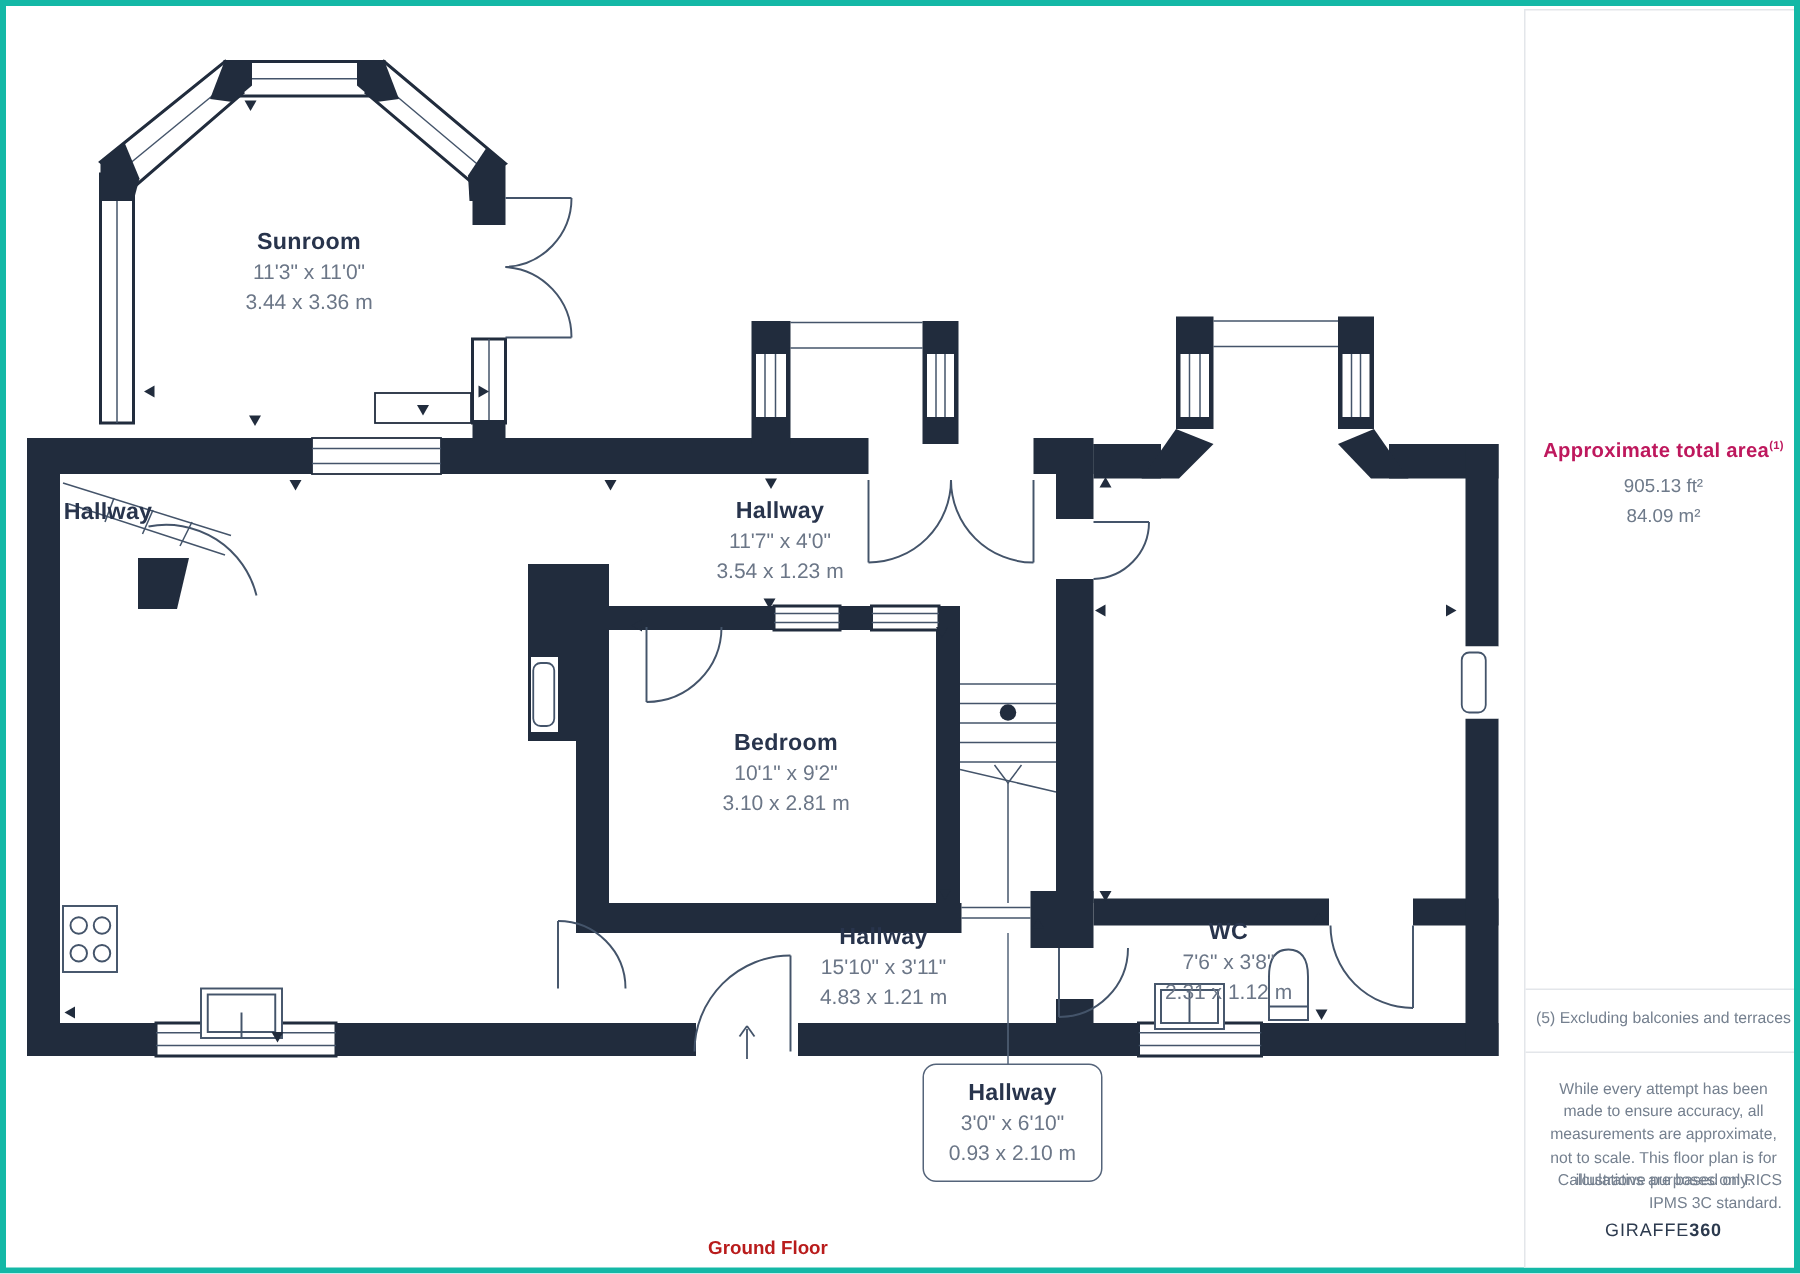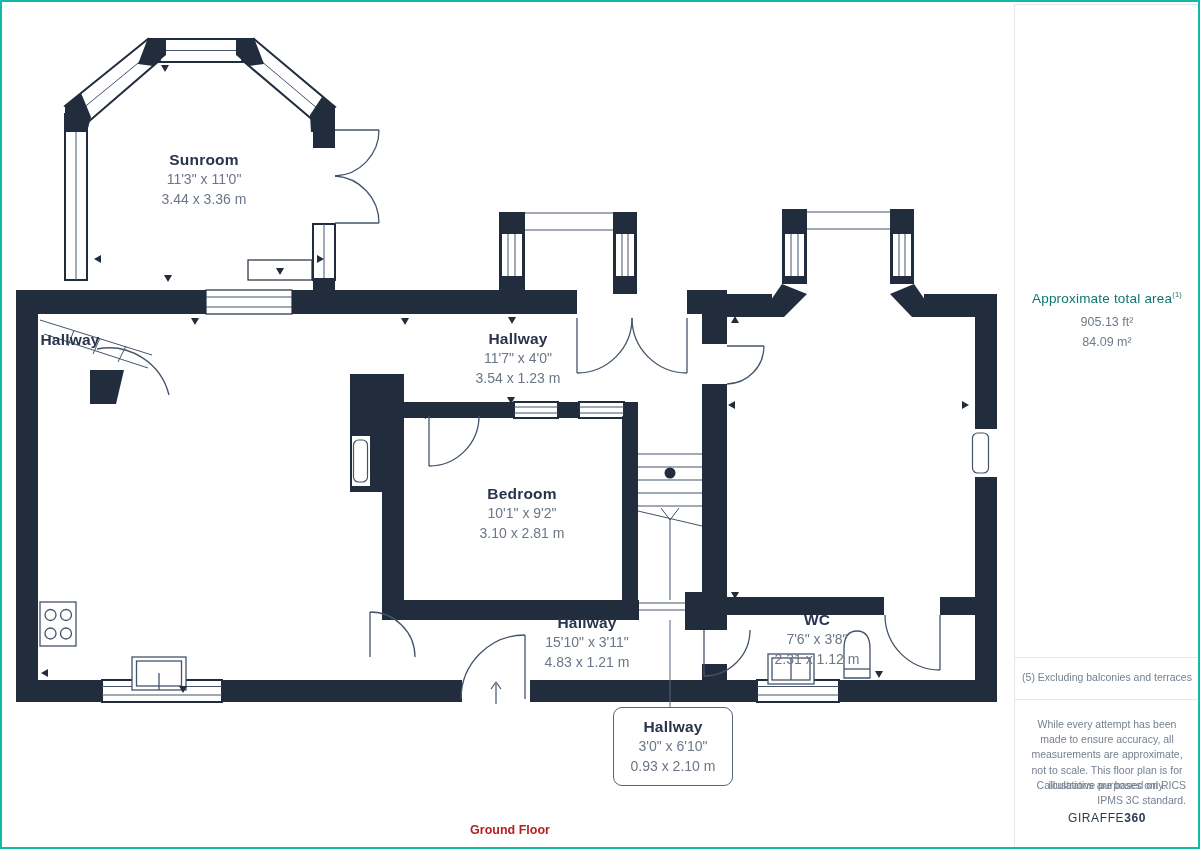--- a/index.html
+++ b/index.html
@@ -1,29 +1,29 @@
 <!DOCTYPE html>
 <html><head>
 <meta charset="utf-8">
 <style>
   html,body{margin:0;padding:0;background:#fff;}
   .canvas{position:relative;width:1200px;height:849px;background:#ffffff;
-          border:2px solid #14b8a6;box-sizing:border-box;overflow:hidden;
+          border:4px solid #14b8a6;box-sizing:border-box;overflow:hidden;
           font-family:"Liberation Sans","DejaVu Sans",sans-serif;}
   svg.plan{position:absolute;left:0;top:0;}
   .room-label{position:absolute;transform:translateX(-50%);text-align:center;white-space:nowrap;z-index:5;}
   .rname{font-size:15.5px;font-weight:bold;color:#28344c;line-height:20px;letter-spacing:.2px;}
   .rdim{font-size:14px;color:#6b7687;line-height:19.5px;}
   .callout{position:absolute;left:611px;top:705px;width:118px;height:77px;background:#fff;
            border:1.5px solid #55647a;border-radius:9px;z-index:6;display:flex;align-items:center;justify-content:center;}
   .callout .inner{text-align:center;white-space:nowrap;}
   .sidebar{position:absolute;left:1012px;top:2px;width:186px;height:845px;background:#fff;
            border:1px solid #e3e6ea;box-sizing:border-box;z-index:4;}
   .sb-title{position:absolute;top:285px;left:0;right:0;text-align:center;font-size:13.5px;
-            font-weight:normal;color:#0f766e;letter-spacing:.2px;}
+            font-weight:bold;color:#be185d;letter-spacing:.2px;}
   .sb-title sup{font-size:7.5px;}
   .sb-val{position:absolute;left:0;right:0;text-align:center;font-size:12.5px;color:#6e7a8a;}
   .sb-ft{top:310px;} .sb-m{top:330px;}
   .sb-div{position:absolute;left:0;right:0;height:0;border-top:1px solid #e3e6ea;}
   .d1{top:652px;} .d2{top:694px;}
   .sb-note{position:absolute;top:666px;left:6px;right:6px;text-align:center;font-size:10.5px;color:#75808f;}
   .sb-par{position:absolute;left:13px;right:13px;text-align:center;font-size:10.5px;color:#75808f;line-height:1.45;}
   .p1{top:712px;} .p2{top:773px;text-align:right;}
   .sb-brand{position:absolute;top:806px;left:0;right:0;text-align:center;font-size:12px;
             color:#2c3a4e;letter-spacing:.6px;}

